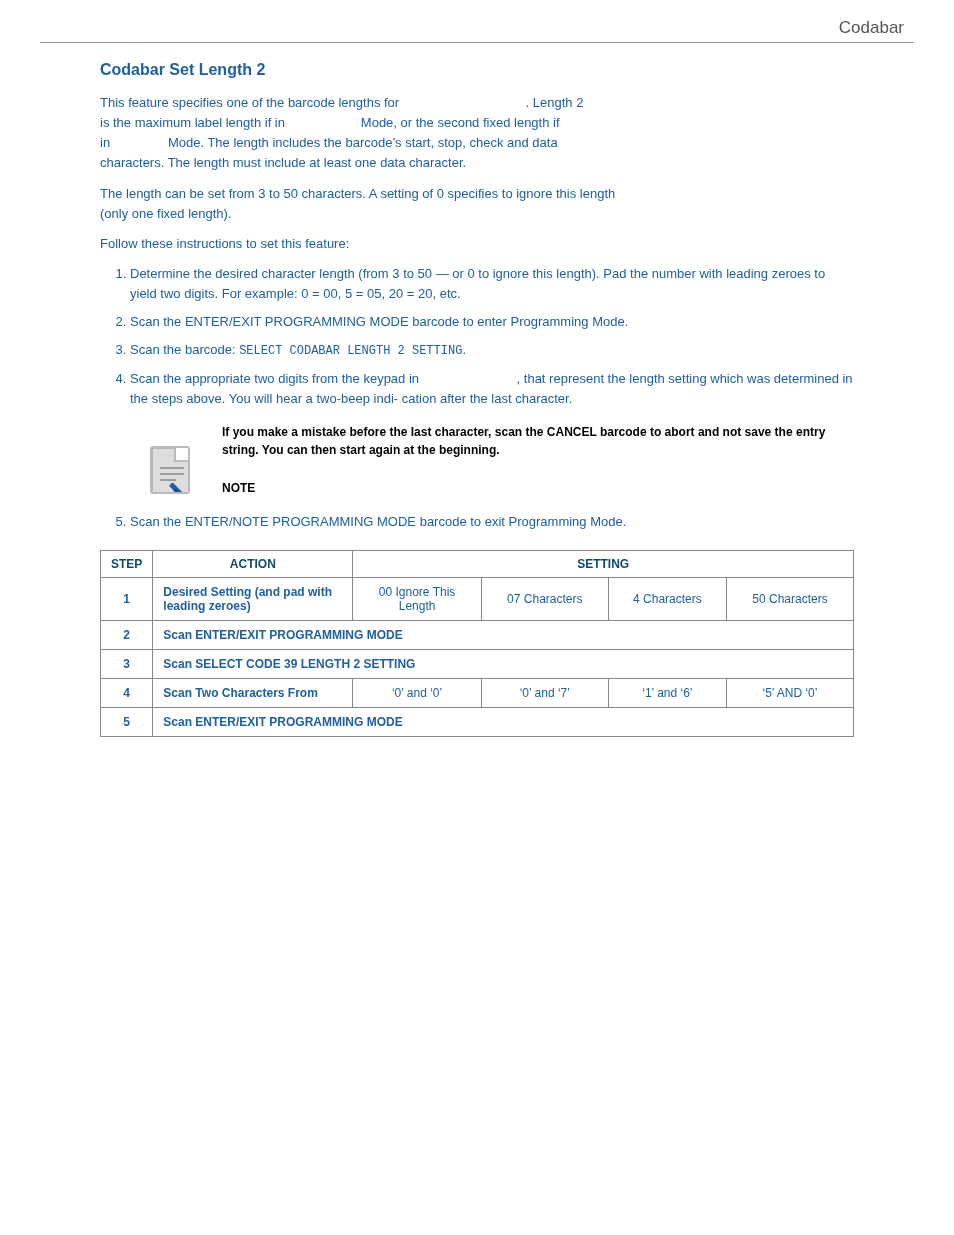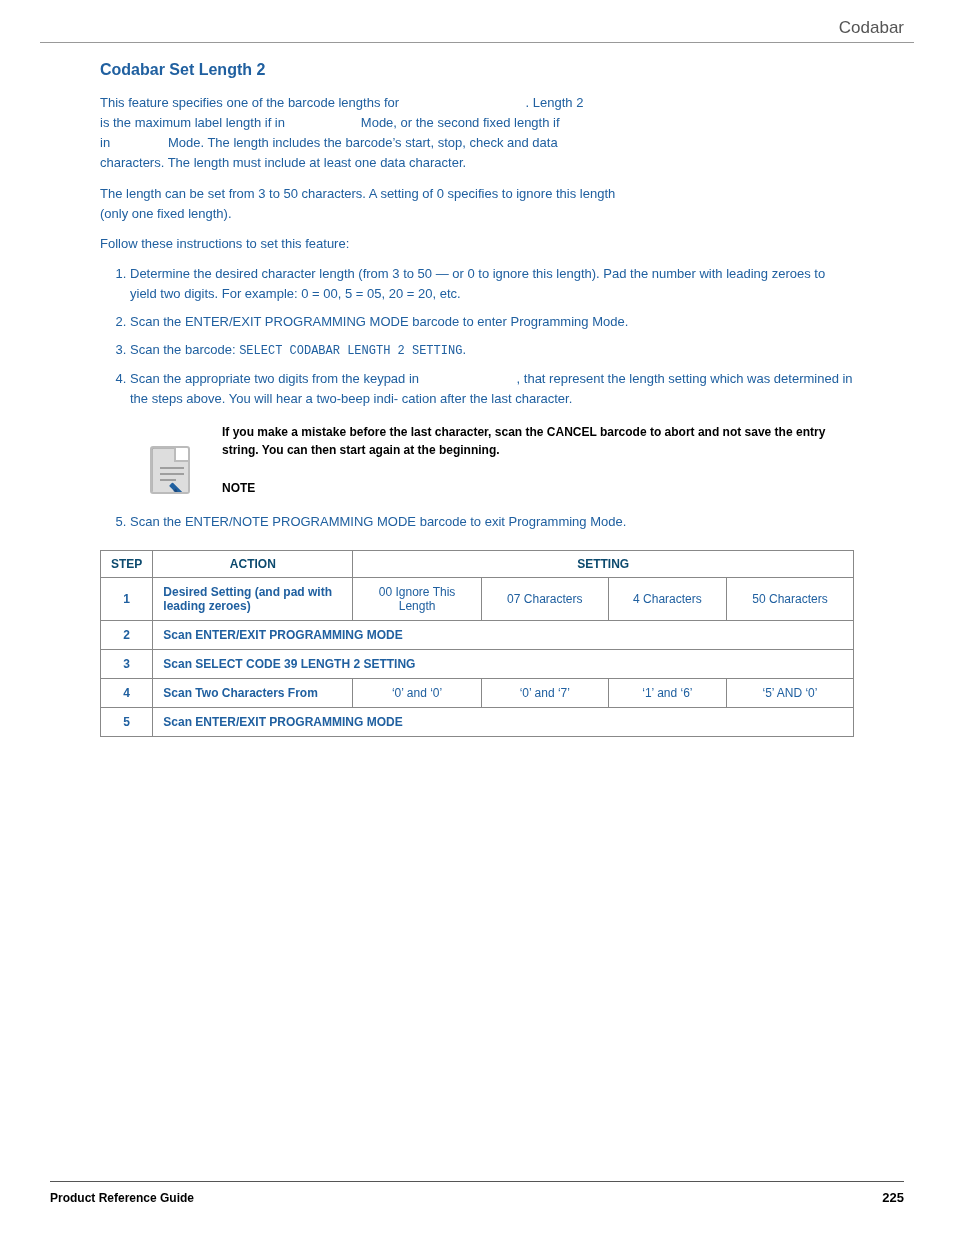--- a/index.html
+++ b/index.html
@@ -297,20 +297,13 @@
 
         <tr>
           <td class="step-num bold-cell">5</td>
           <td class="bold-cell" colspan="5">Scan ENTER/EXIT PROGRAMMING MODE</td>
         </tr>
       </tbody>
     </table>
 
   </div>
 
-  <div class="page-footer">
-    <div class="footer-rule"></div>
-    <div class="footer-content">
-      <span class="footer-left">Product Reference Guide</span>
-      <span class="footer-right">225</span>
-    </div>
-  </div>
 </div>
 
 </body></html>

